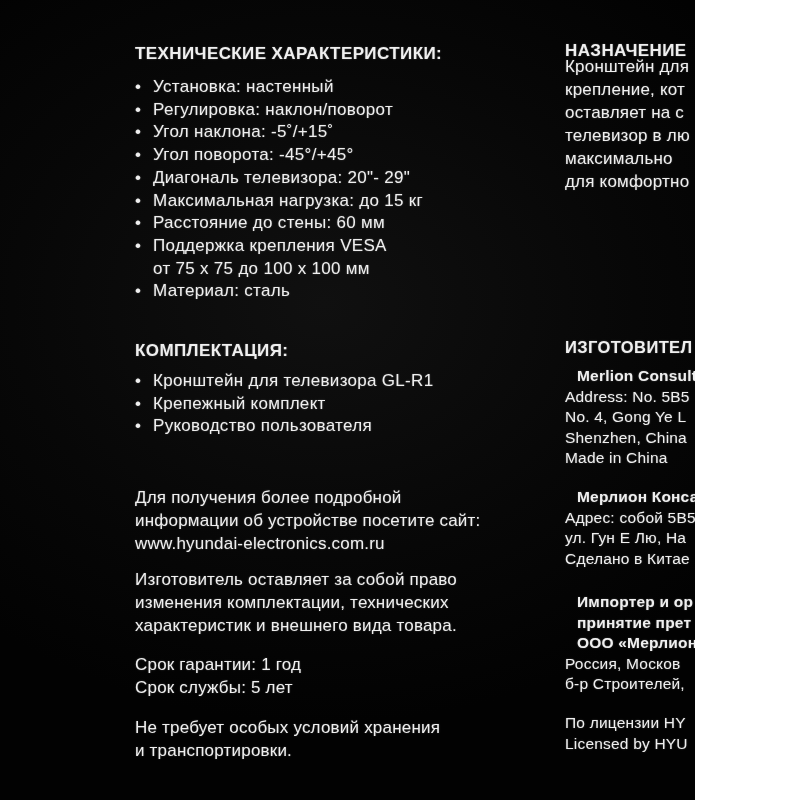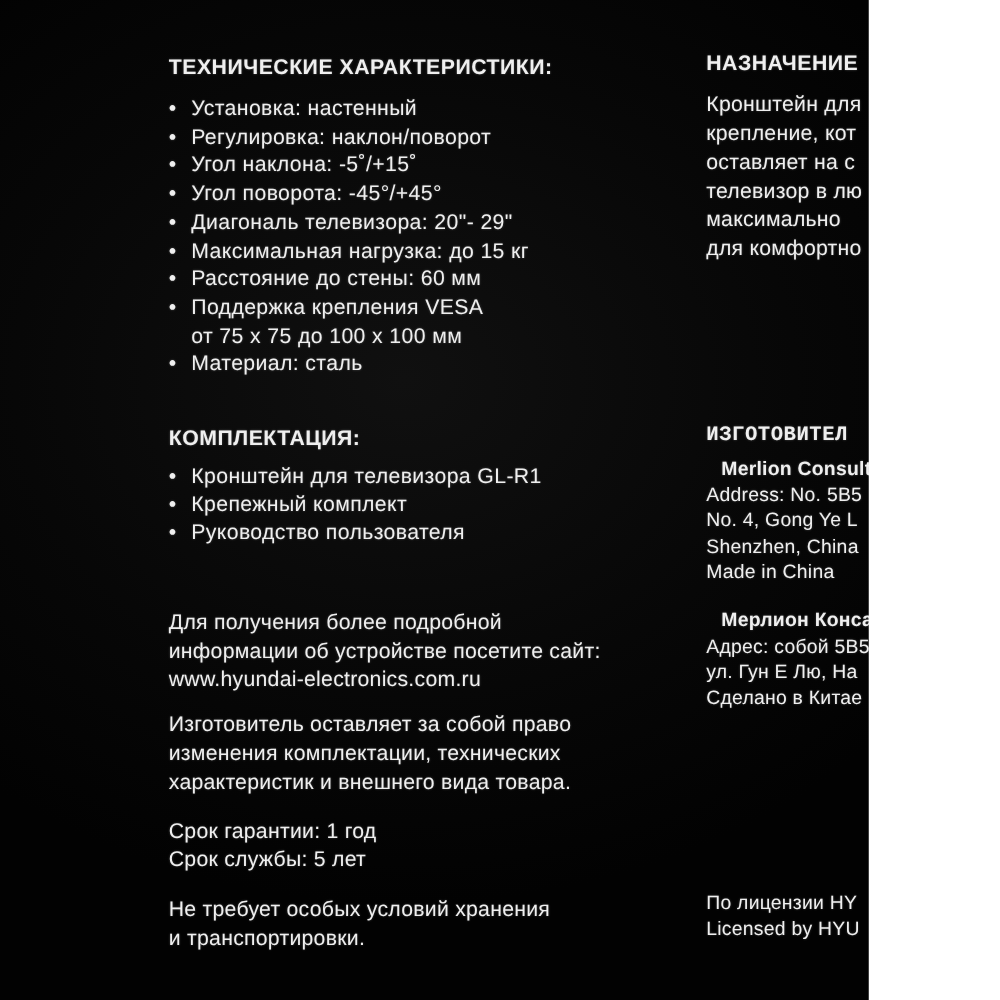--- a/index.html
+++ b/index.html
@@ -30,21 +30,21 @@
   }
   ul.blist li::before{
     content:"•";position:absolute;left:0;top:0;font-size:17px;
   }
   .para div{ font-size:17px;line-height:23px;letter-spacing:.2px;white-space:nowrap; }
   
   .r-col{ left:565px; }
   .r-para div{ font-size:17px;line-height:23px;letter-spacing:.2px;white-space:nowrap; }
   .r-block div{ font-size:15.5px;line-height:20.5px;letter-spacing:.2px;white-space:nowrap; }
   .r-block .b, .bold{ font-weight:bold;margin-left:12px; }
-  .mfr-heading{ font-weight:bold;font-size:16.5px;letter-spacing:.4px;white-space:nowrap;font-family:Liberation Mono, monospace; }
+  .mfr-heading{ font-weight:bold;font-size:16.5px;letter-spacing:.4px;white-space:nowrap; }
 </style>
 </head>
 <body>
 
 <div class="box-panel">
 
   <div class="abs l-col heading txt" style="top:44px">ТЕХНИЧЕСКИЕ ХАРАКТЕРИСТИКИ:</div>
 
   <ul class="abs l-col blist txt" style="top:76px">
     <li>Установка: настенный</li>
@@ -84,21 +84,21 @@
     <div>Срок службы: 5 лет</div>
   </div>
 
   <div class="abs l-col para txt" style="top:716px">
     <div>Не требует особых условий хранения</div>
     <div>и транспортировки.</div>
   </div>
 
   <div class="abs r-col heading txt" style="top:41px">НАЗНАЧЕНИЕ</div>
 
-  <div class="abs r-col r-para txt" style="top:72px">
+  <div class="abs r-col r-para txt" style="top:55px">
     <div>Кронштейн для</div>
     <div>крепление, кот</div>
     <div>оставляет на с</div>
     <div>телевизор в лю</div>
     <div>максимально</div>
     <div>для комфортно</div>
   </div>
 
   <div class="abs r-col mfr-heading txt" style="top:338px">ИЗГОТОВИТЕЛ</div>
 
@@ -110,20 +110,27 @@
     <div>Made in China</div>
   </div>
 
   <div class="abs r-col r-block txt" style="top:487px">
     <div class="b">Мерлион Конса</div>
     <div>Адрес: собой 5B5</div>
     <div>ул. Гун Е Лю, На</div>
     <div>Сделано в Китае</div>
   </div>
 
+  <div class="abs r-col r-block txt" style="top:592px">
+    <div class="b">Импортер и ор</div>
+    <div class="b">принятие прет</div>
+    <div class="b">ООО «Мерлион</div>
+    <div>Россия, Москов</div>
+    <div>б-р Строителей,</div>
+  </div>
 
   <div class="abs r-col r-block txt" style="top:713px">
     <div>По лицензии HY</div>
     <div>Licensed by HYU</div>
   </div>
 
 </div>
 
 <div class="abs" style="left:695px;top:0;width:105px;height:800px;background:#ffffff"></div>
 

